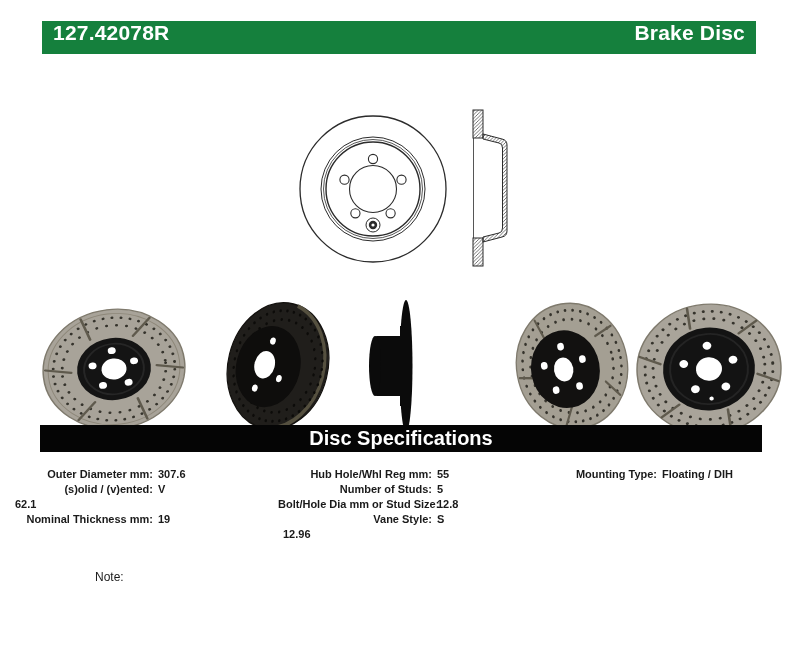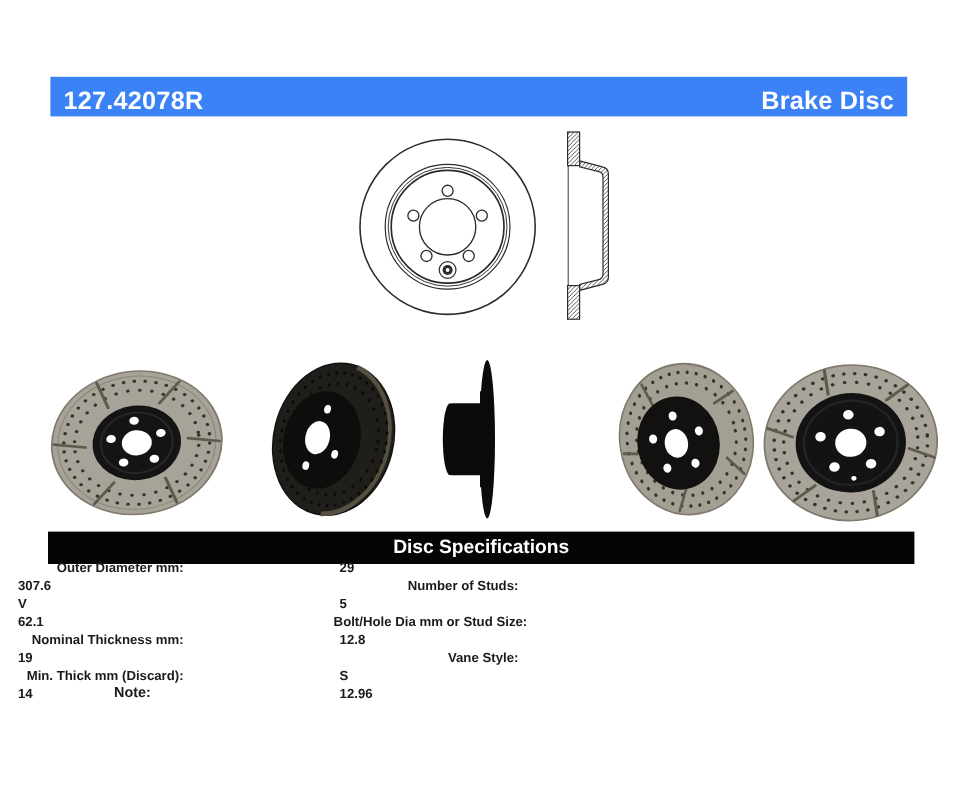--- a/index.html
+++ b/index.html
@@ -3,48 +3,48 @@
 <meta charset="utf-8">
 <style>
   html,body{margin:0;padding:0;background:#fff;}
   #page{
     position:relative;width:800px;height:655px;background:#ffffff;
     font-family:"Liberation Sans",sans-serif;color:#1a1a1a;overflow:hidden;
   }
   
   .header-bar{
     position:absolute;left:42px;top:21px;width:714px;height:33px;
-    background:#3b82f6;color:#ffffff;display:flex;justify-content:space-between;
-    align-items:flex-end;padding:0 11px;box-sizing:border-box;
-    font-size:21px;font-weight:bold;letter-spacing:0.2px;margin-top:43px;
+    background:#15803d;color:#ffffff;display:flex;justify-content:space-between;
+    align-items:flex-start;padding:0 11px;box-sizing:border-box;
+    font-size:21px;font-weight:bold;letter-spacing:0.2px;
   }
   
   .tech-drawing{position:absolute;left:286px;top:104px;}
   
   .photo{position:absolute;}
   .p1{left:38px;top:306px;}
   .p2{left:204px;top:299px;}
   .p3{left:358px;top:296px;}
   .p4{left:492px;top:301px;}
   .p5{left:624px;top:301px;}
   
   .spec-bar{
-    position:absolute;left:40px;top:443px;width:722px;height:27px;
+    position:absolute;left:40px;top:425px;width:722px;height:27px;
     background:#050505;color:#ffffff;text-align:center;line-height:27px;
-    font-size:16px;font-weight:bold;
+    font-size:20px;font-weight:bold;
   }
   
   .spec-col{position:absolute;top:467px;font-size:11px;font-weight:bold;}
-  .spec-col .row{display:flex;line-height:15px;white-space:nowrap;flex-direction:column;}
+  .spec-col .row{display:flex;line-height:15px;white-space:nowrap;}
   .spec-col .lbl{text-align:right;}
   .spec-col .val{margin-left:5px;text-align:left;}
   .col1{left:10px;}  .col1 .lbl{width:143px;}
   .col2{left:278px;} .col2 .lbl{width:154px;}
   .col3{left:556px;} .col3 .lbl{width:101px;}
-  .note{position:absolute;left:95px;top:570px;font-size:12px;font-weight:bold;}
+  .note{position:absolute;left:95px;top:570px;font-size:12px;font-weight:normal;}
 </style>
 </head>
 <body>
 
 <div id="page">
 
   <div class="header-bar">
     <span>127.42078R</span>
     <span>Brake Disc</span>
   </div>
@@ -190,52 +190,56 @@
   <div class="spec-bar">
     <span>Disc Specifications</span>
   </div>
 
   <div class="spec-col col1">
     <div class="row">
       <span class="lbl">Outer Diameter mm:</span>
       <span class="val">307.6</span>
     </div>
     <div class="row">
+      <span class="lbl">(s)olid / (v)ented:</span>
       <span class="val">V</span>
     </div>
     <div class="row">
       <span class="val">62.1</span>
     </div>
     <div class="row">
       <span class="lbl">Nominal Thickness mm:</span>
       <span class="val">19</span>
     </div>
-    <div class="row">
-      <span class="lbl">Min. Thick mm (Discard):</span>
-      <span class="val">14</span>
-    </div>
   </div>
 
   <div class="spec-col col2">
     <div class="row">
-      <span class="val">29</span>
+      <span class="lbl">Hub Hole/Whl Reg mm:</span>
+      <span class="val">55</span>
     </div>
     <div class="row">
       <span class="lbl">Number of Studs:</span>
       <span class="val">5</span>
     </div>
     <div class="row">
       <span class="lbl">Bolt/Hole Dia mm or Stud Size:</span>
       <span class="val">12.8</span>
     </div>
     <div class="row">
       <span class="lbl">Vane Style:</span>
       <span class="val">S</span>
     </div>
     <div class="row">
       <span class="val">12.96</span>
     </div>
   </div>
 
+  <div class="spec-col col3">
+    <div class="row">
+      <span class="lbl">Mounting Type:</span>
+      <span class="val">Floating / DIH</span>
+    </div>
+  </div>
 
   <div class="note">Note:</div>
 
 </div>
 
 </body></html>

